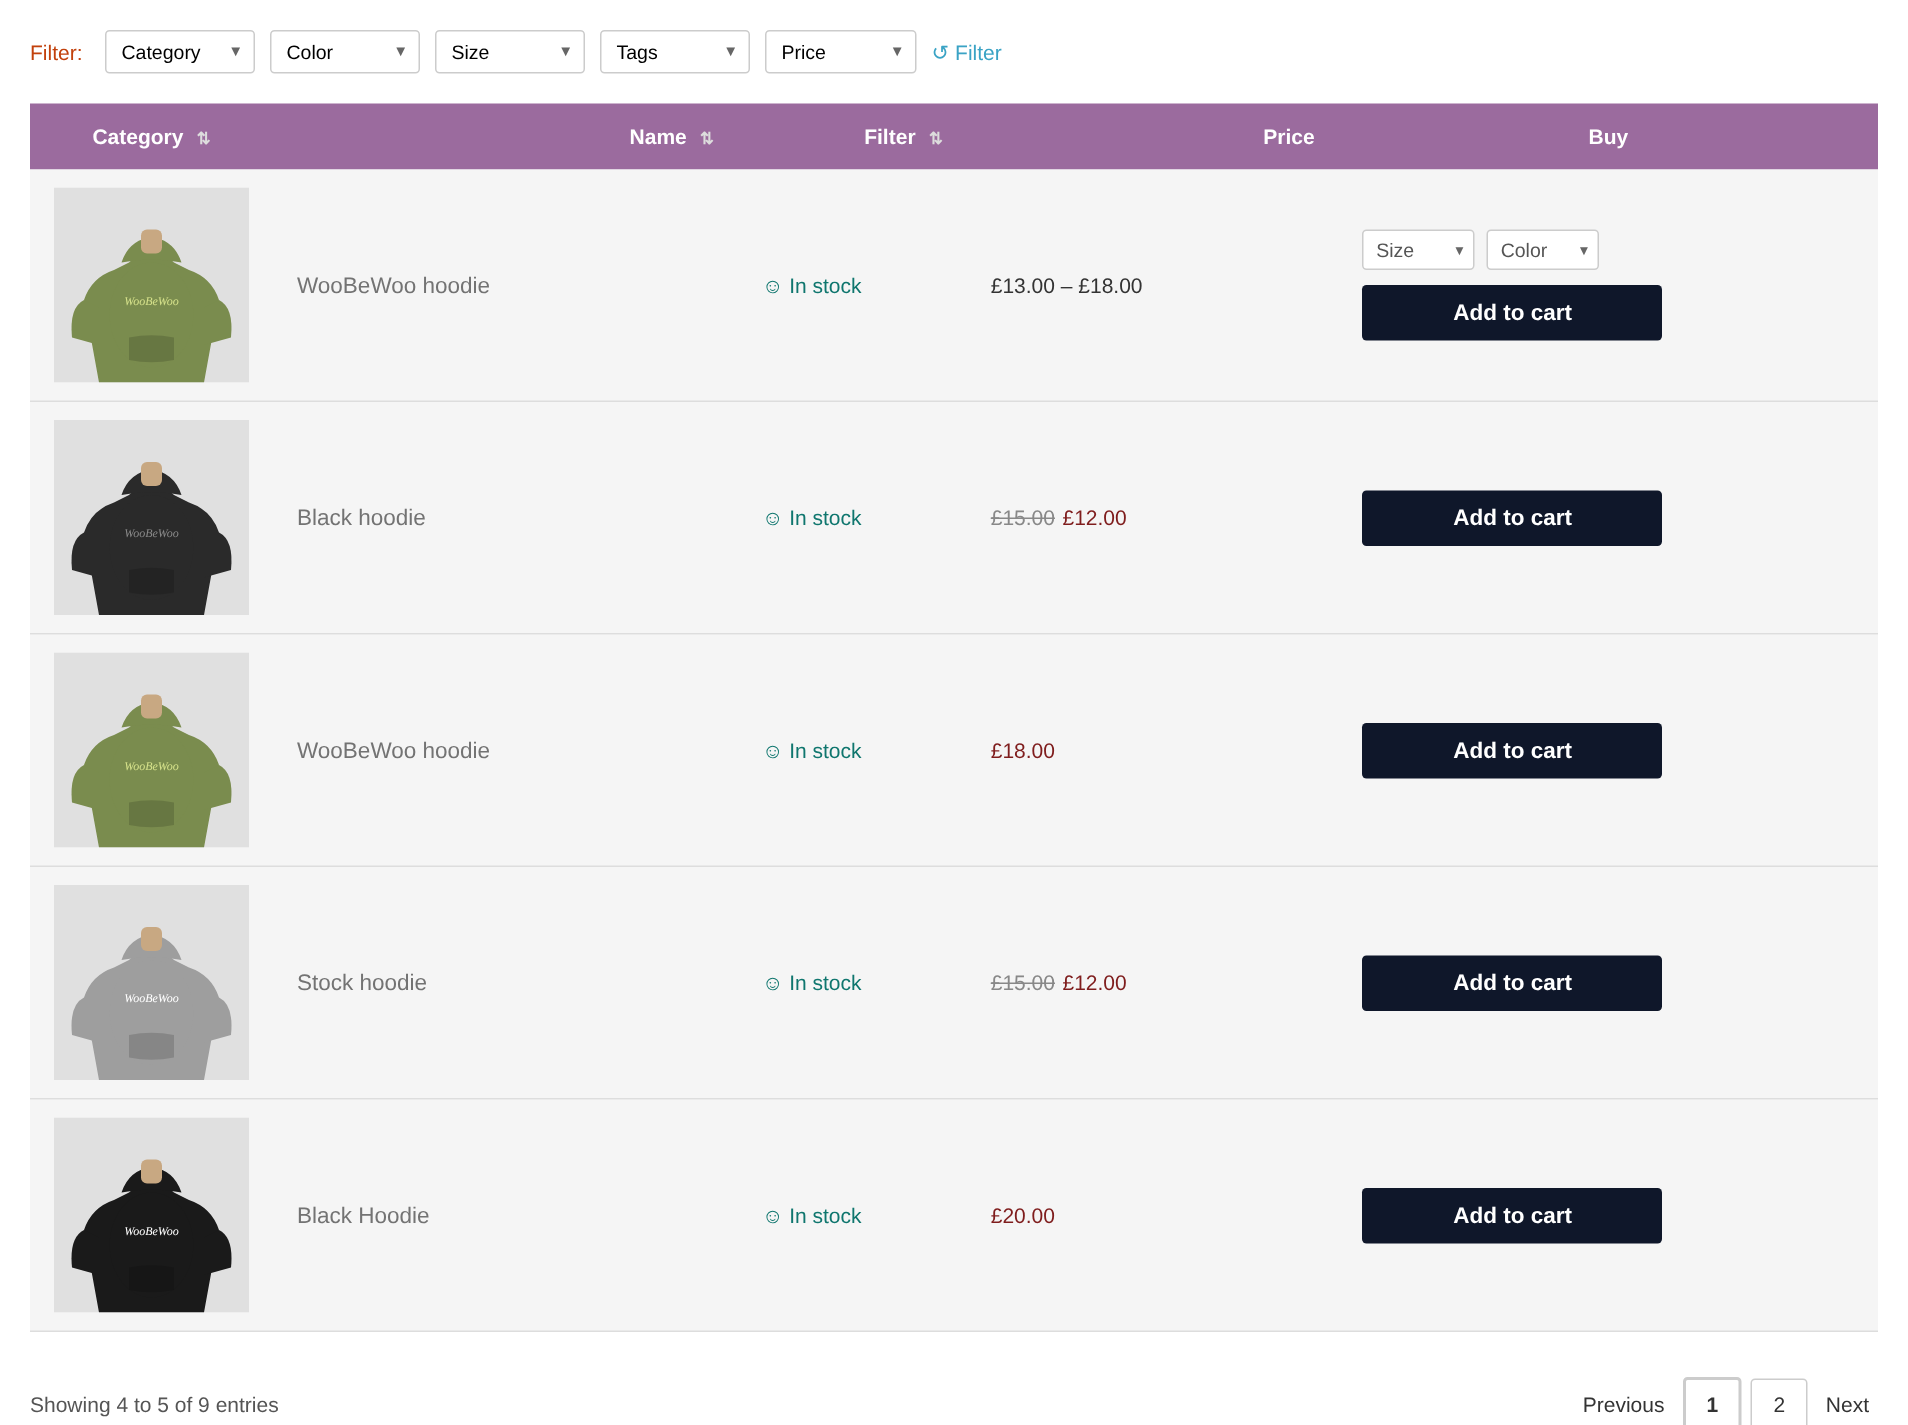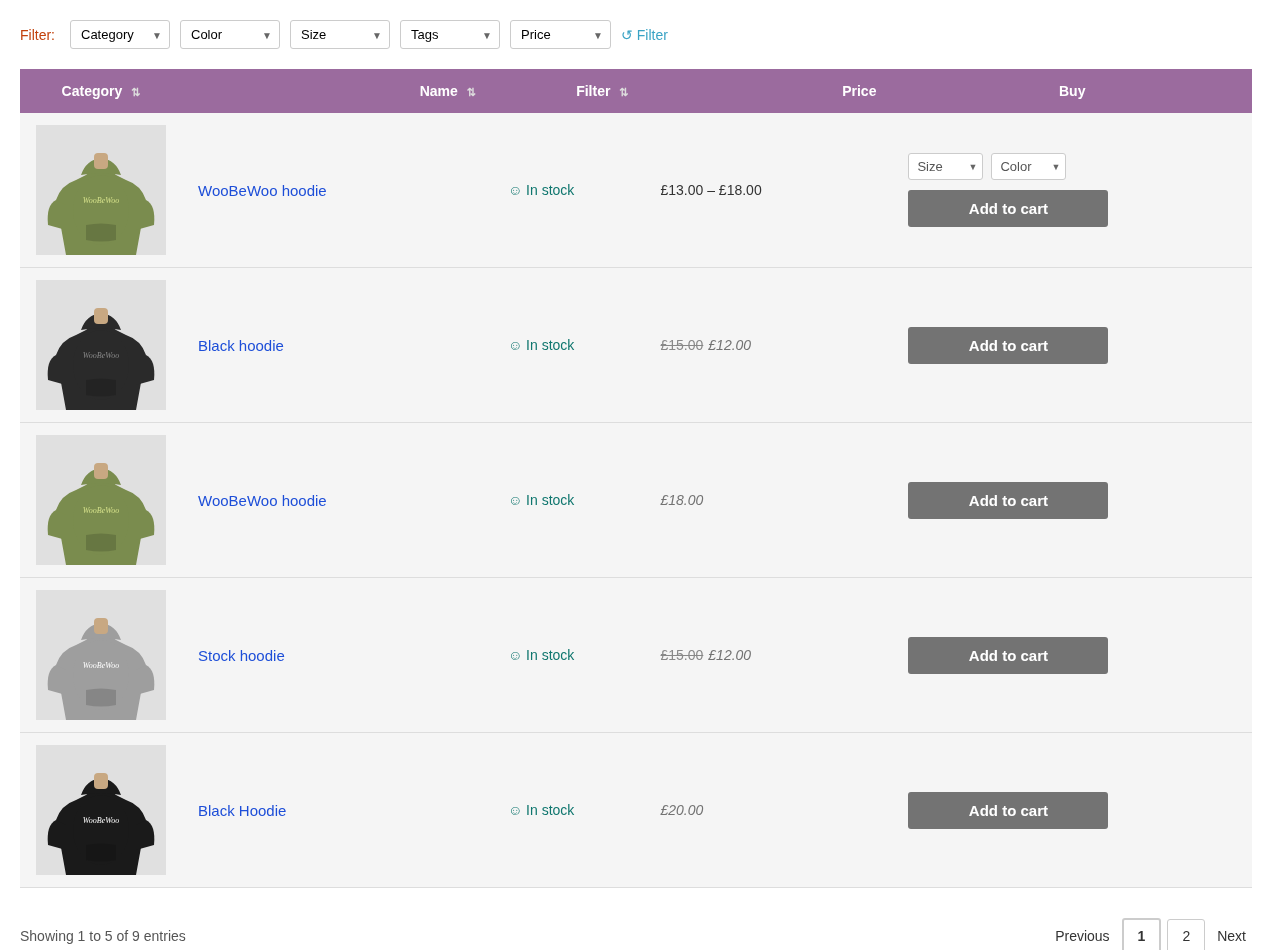--- a/index.html
+++ b/index.html
@@ -66,25 +66,25 @@
 
     .thumbnail-cell { width: 160px; }
 
     
     .hoodie-img {
       width: 130px;
       height: 130px;
       display: block;
     }
 
-    .name-cell { font-size: 15px; color: #1d4ed8; min-width: 200px; }
+    .name-cell { font-size: 15px; color: #737373; min-width: 200px; }
     .stock-cell { color: #0f766e; font-size: 14px; }
     .price-cell { font-size: 14px; color: #333; min-width: 160px; }
     .price-original { text-decoration: line-through; color: #888; margin-right: 5px; }
-    .price-current { color: #737373; font-style: italic; }
+    .price-current { color: #7f1d1d; }
     .buy-cell { min-width: 220px; }
 
     
     .buy-selects { display: flex; gap: 8px; margin-bottom: 10px; }
     .buy-select-wrapper {
       position: relative;
       display: inline-block;
     }
     .buy-select-wrapper::after {
       content: '▼';
@@ -103,21 +103,21 @@
       font-size: 13px;
       color: #555;
       background: #fff;
       appearance: none;
       -webkit-appearance: none;
       cursor: pointer;
       min-width: 75px;
     }
 
     .add-to-cart-btn {
-      background: #737373;
+      background: #0f172a;
       color: #fff;
       border: none;
       padding: 10px 20px;
       font-size: 15px;
       font-weight: bold;
       cursor: pointer;
       border-radius: 3px;
       width: 200px;
       text-align: center;
     }
@@ -374,21 +374,21 @@
           </td>
           <td class="name-cell">Black Hoodie</td>
           <td class="stock-cell"><span>☺</span> In stock</td>
           <td class="price-cell"><span class="price-current">£20.00</span></td>
           <td class="buy-cell"><button class="add-to-cart-btn">Add to cart</button></td>
         </tr>
       </tbody>
   </table>
 
   <div class="table-footer">
-    <span class="showing-text">Showing 1 to 5 of 9 entries</span>
+    <span class="showing-text">Showing 4 to 5 of 9 entries</span>
     <div class="pagination">
       <button class="prev-next-btn">Previous</button>
       <button class="page-btn active">1</button>
       <button class="page-btn">2</button>
       <button class="prev-next-btn">Next</button>
     </div>
   </div>
 </div>
 
 </body></html>

